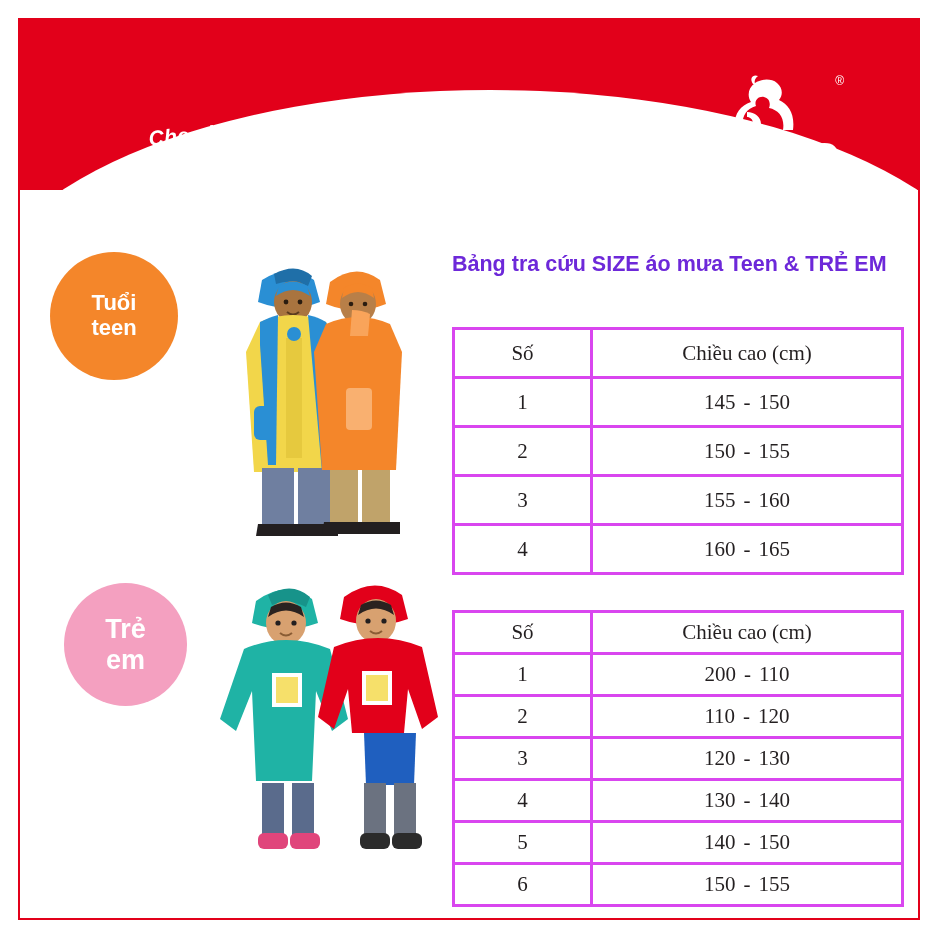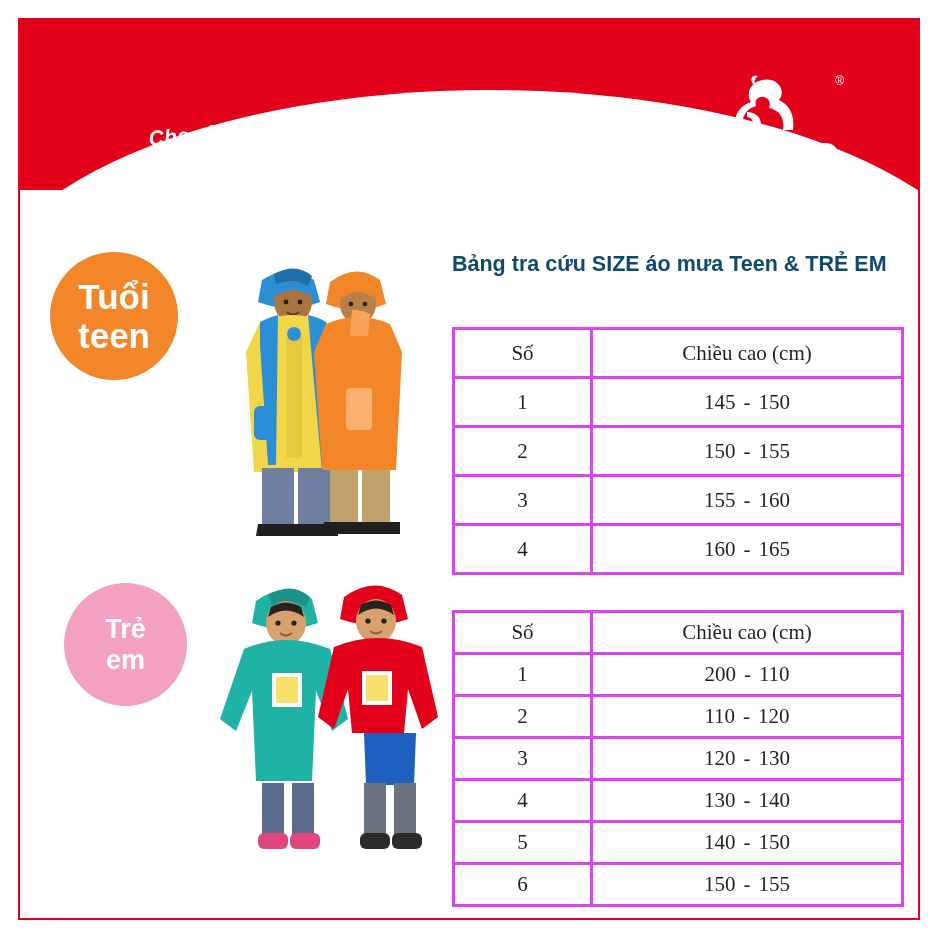--- a/index.html
+++ b/index.html
@@ -118,42 +118,42 @@
     color: #ffffff;
     font-weight: bold;
     line-height: 1.12;
   }
   .badge-teen {
     left: 30px;
     top: 232px;
     width: 128px;
     height: 128px;
     background: #f4862a;
-    font-size: 35px;
+    font-size: 22px;
   }
   .badge-kid {
     left: 44px;
     top: 563px;
     width: 123px;
     height: 123px;
     background: #f4a0c0;
     font-size: 27px;
   }
   
   .photo {
     position: absolute;
   }
   .photo-teen { left: 182px; top: 210px; width: 230px; height: 330px; }
   .photo-kid { left: 196px; top: 545px; width: 232px; height: 312px; }
   
   .title {
     position: absolute;
     left: 432px;
     top: 232px;
-    color: #0c4a6e;
+    color: #6d28d9;
     font-size: 21.5px;
     font-weight: bold;
     white-space: nowrap;
   }
   .subtitle {
     position: absolute;
     left: 432px;
     top: 270px;
     color: #231f20;
     font-size: 13.5px;

